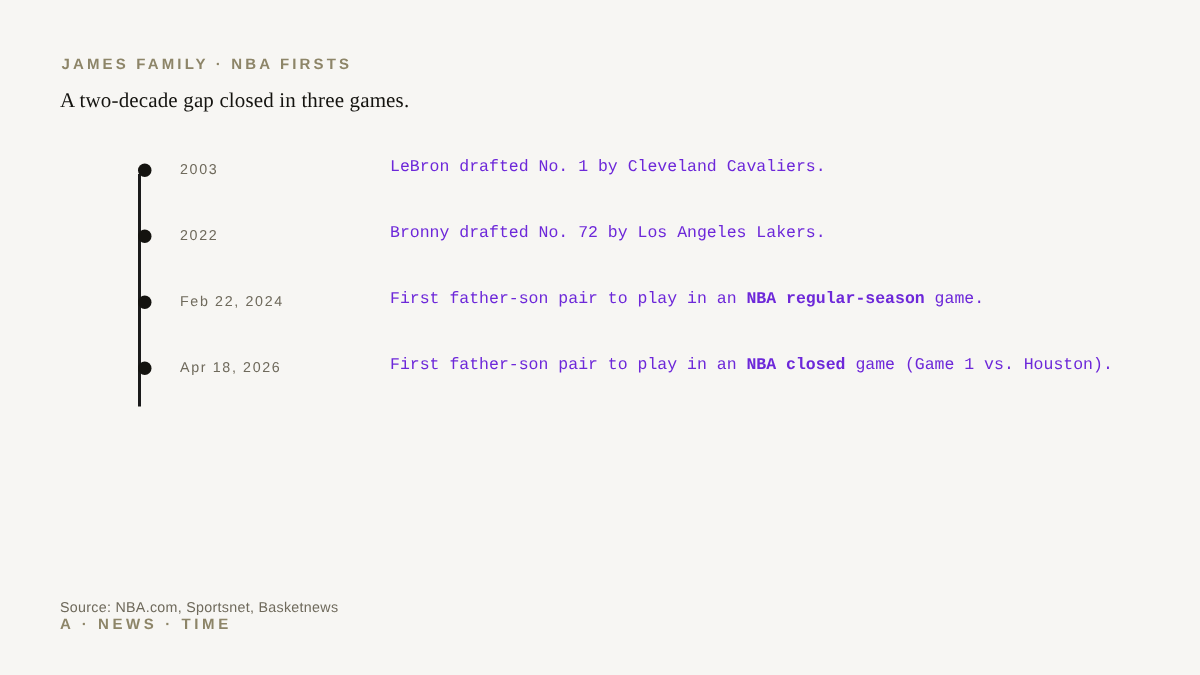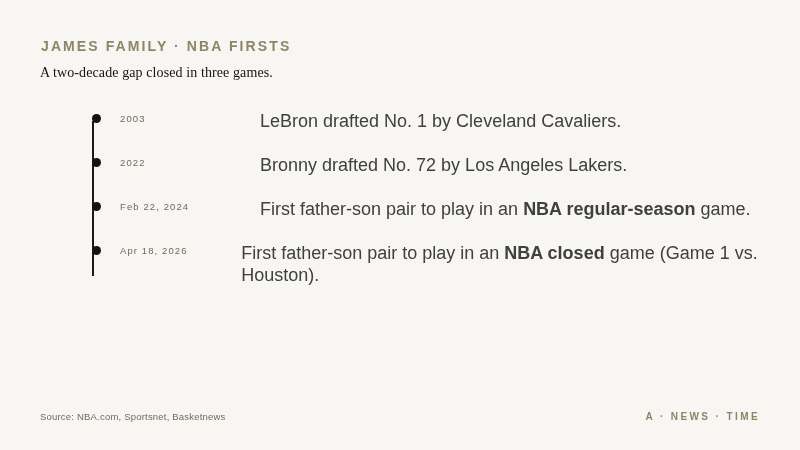--- a/index.html
+++ b/index.html
@@ -16,21 +16,21 @@
   }
   .page {
     position: relative;
     width: 800px;
     height: 450px;
     box-sizing: border-box;
     padding: 30px 40px 0 40px;
   }
   .eyebrow {
     font-family: "Liberation Sans", sans-serif;
-    font-size: 14px;
+    font-size: 10px;
     letter-spacing: 2.1px;
     font-weight: 700;
     color: #8d8568;
     text-transform: uppercase;
     margin: 8px 0 0 1px;
   }
   .headline {
     font-family: "Liberation Serif", serif;
     font-size: 14px;
     font-weight: 400;
@@ -70,36 +70,37 @@
     font-family: "Liberation Sans", sans-serif;
     font-size: 9.5px;
     letter-spacing: 1.1px;
     color: #6f6a5c;
     width: 140px;
     margin-left: 68px;
     padding-top: 2px;
     white-space: nowrap;
   }
   .event {
-    font-family: Liberation Sans, sans-serif;
-    font-size: 18px;
-    color: #404040;
+    font-family: Liberation Mono, monospace;
+    font-size: 11px;
+    color: #6d28d9;
     line-height: 1.2;
   }
   .event b {
     font-weight: 700;
   }
   .footer {
     position: absolute;
     left: 40px;
     right: 40px;
     bottom: 28px;
     display: flex;
     justify-content: space-between;
     align-items: baseline;
+    flex-direction: column;
   }
   .source {
     font-family: "Liberation Sans", sans-serif;
     font-size: 9.5px;
     color: #6f6a5c;
     letter-spacing: 0.2px;
   }
   .brand {
     font-family: "Liberation Sans", sans-serif;
     font-size: 10px;

